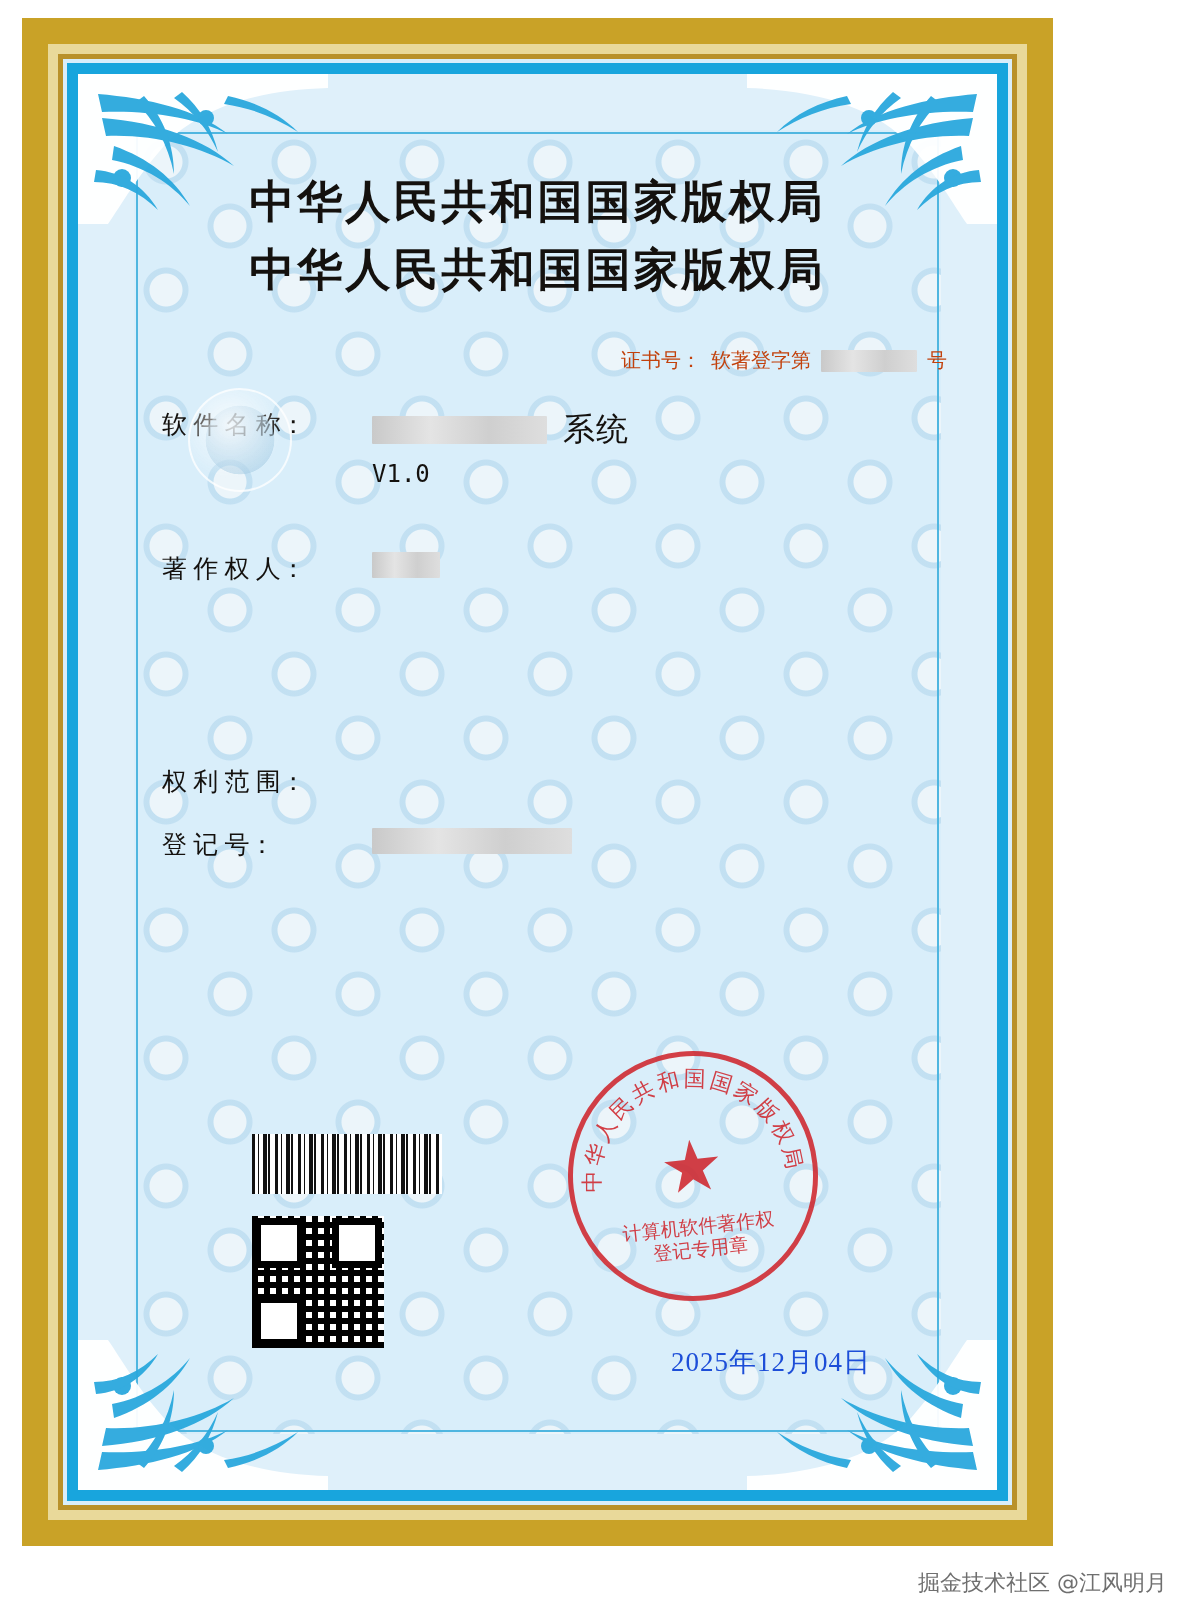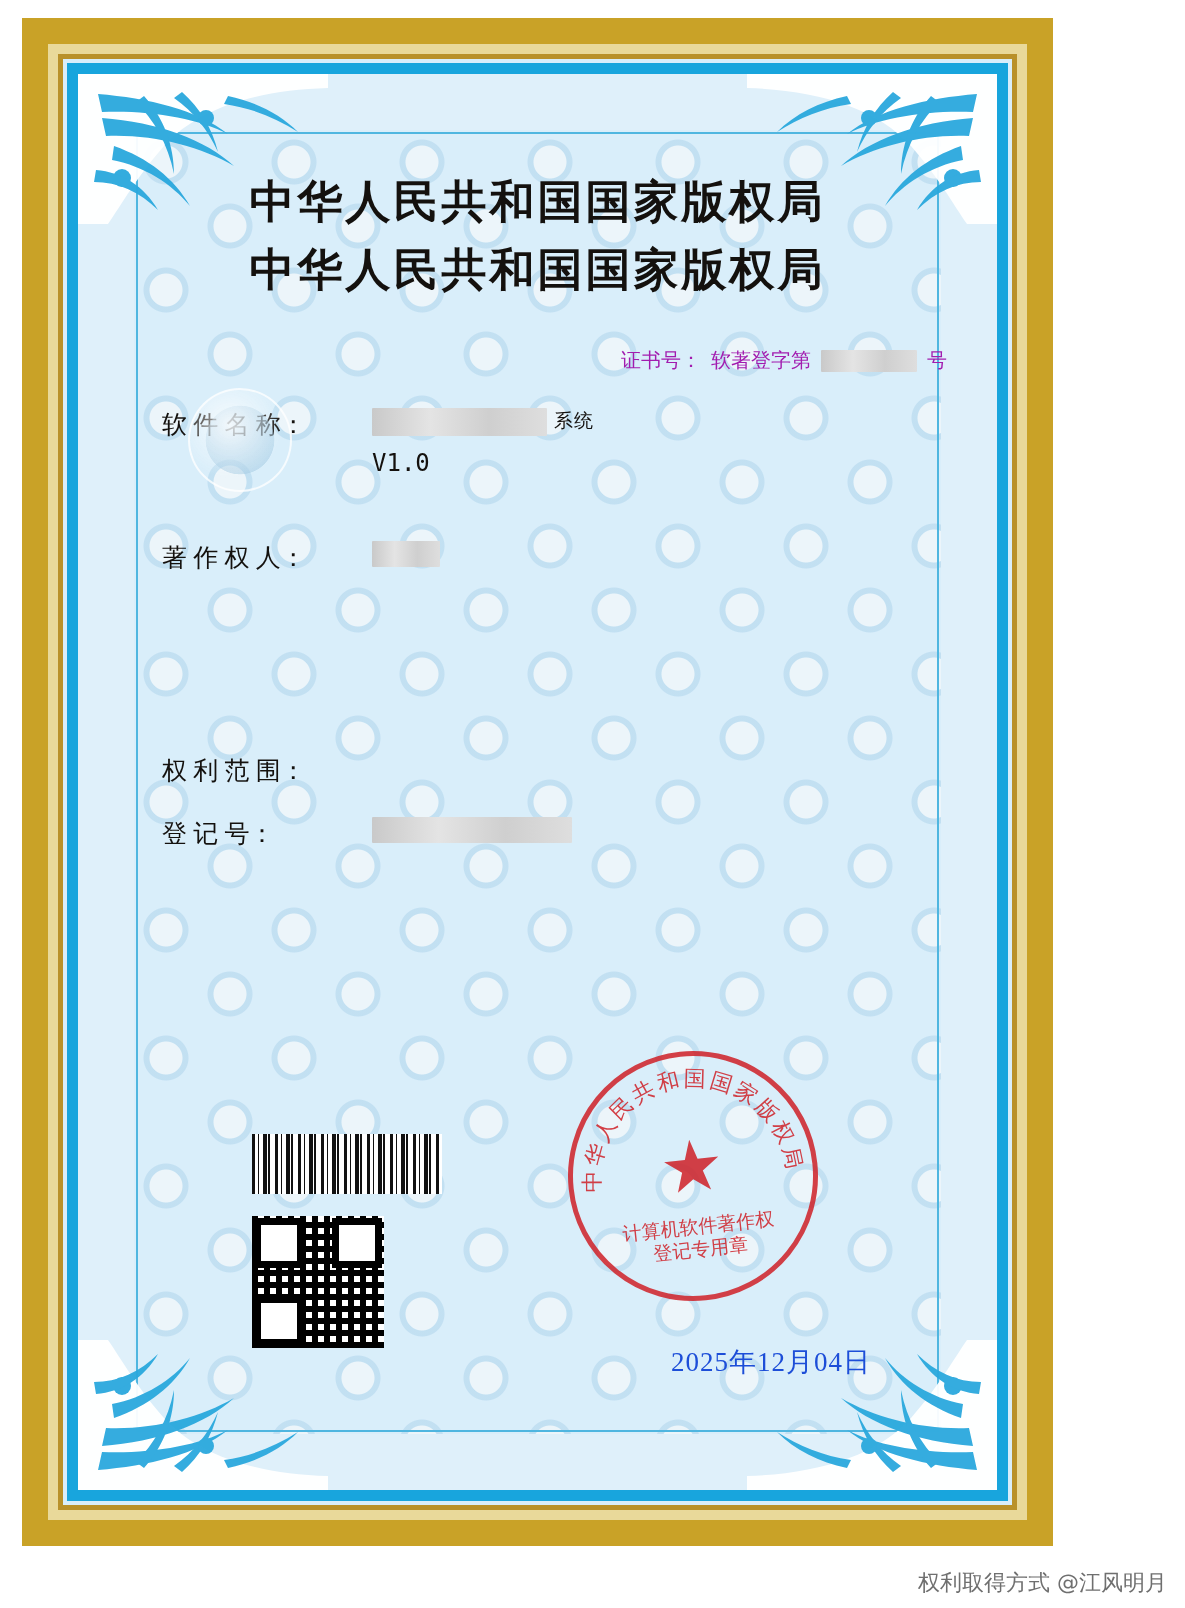--- a/index.html
+++ b/index.html
@@ -129,21 +129,21 @@
     color: #14110e;
     line-height: 1.5;
   }
 
   .cert-no-row {
     margin-top: 44px;
     display: flex;
     justify-content: flex-end;
     align-items: center;
     font-size: 20px;
-    color: #a21caf;
+    color: #c2410c;
     padding-right: 36px;
     gap: 10px;
   }
   .redact {
     display: inline-block;
     background: linear-gradient(90deg,#c9c9c9,#e4e4e4,#cfcfcf,#dedede);
     filter: blur(0.6px);
     vertical-align: middle;
     border-radius: 1px;
   }
@@ -162,23 +162,23 @@
   }
   .field-label {
     width: 210px;
     flex: 0 0 210px;
     letter-spacing: 0px;
     white-space: pre;
   }
   .field-value {
     flex: 1;
     display: flex;
-    align-items: flex-start;
-    gap: 7px;
-    font-size: 19px;
+    align-items: center;
+    gap: 16px;
+    font-size: 32px;
   }
   .value-text { letter-spacing: 1px; }
   .version {
     padding-left: 210px;
     font-family: "DejaVu Sans Mono", "Liberation Mono", monospace;
     font-size: 24px;
     color: #14110e;
     margin-top: 2px;
   }
 
@@ -488,14 +488,14 @@
         <div>登记专用章</div>
       </div>
     </div>
 
     <div class="issue-date">2025年12月04日</div>
 
   </div>
 </div>
 
 <div class="footer-wm">
-  <span>权利取得方式 @江风明月</span>
+  <span>掘金技术社区 @江风明月</span>
 </div>
 
 </body></html>

